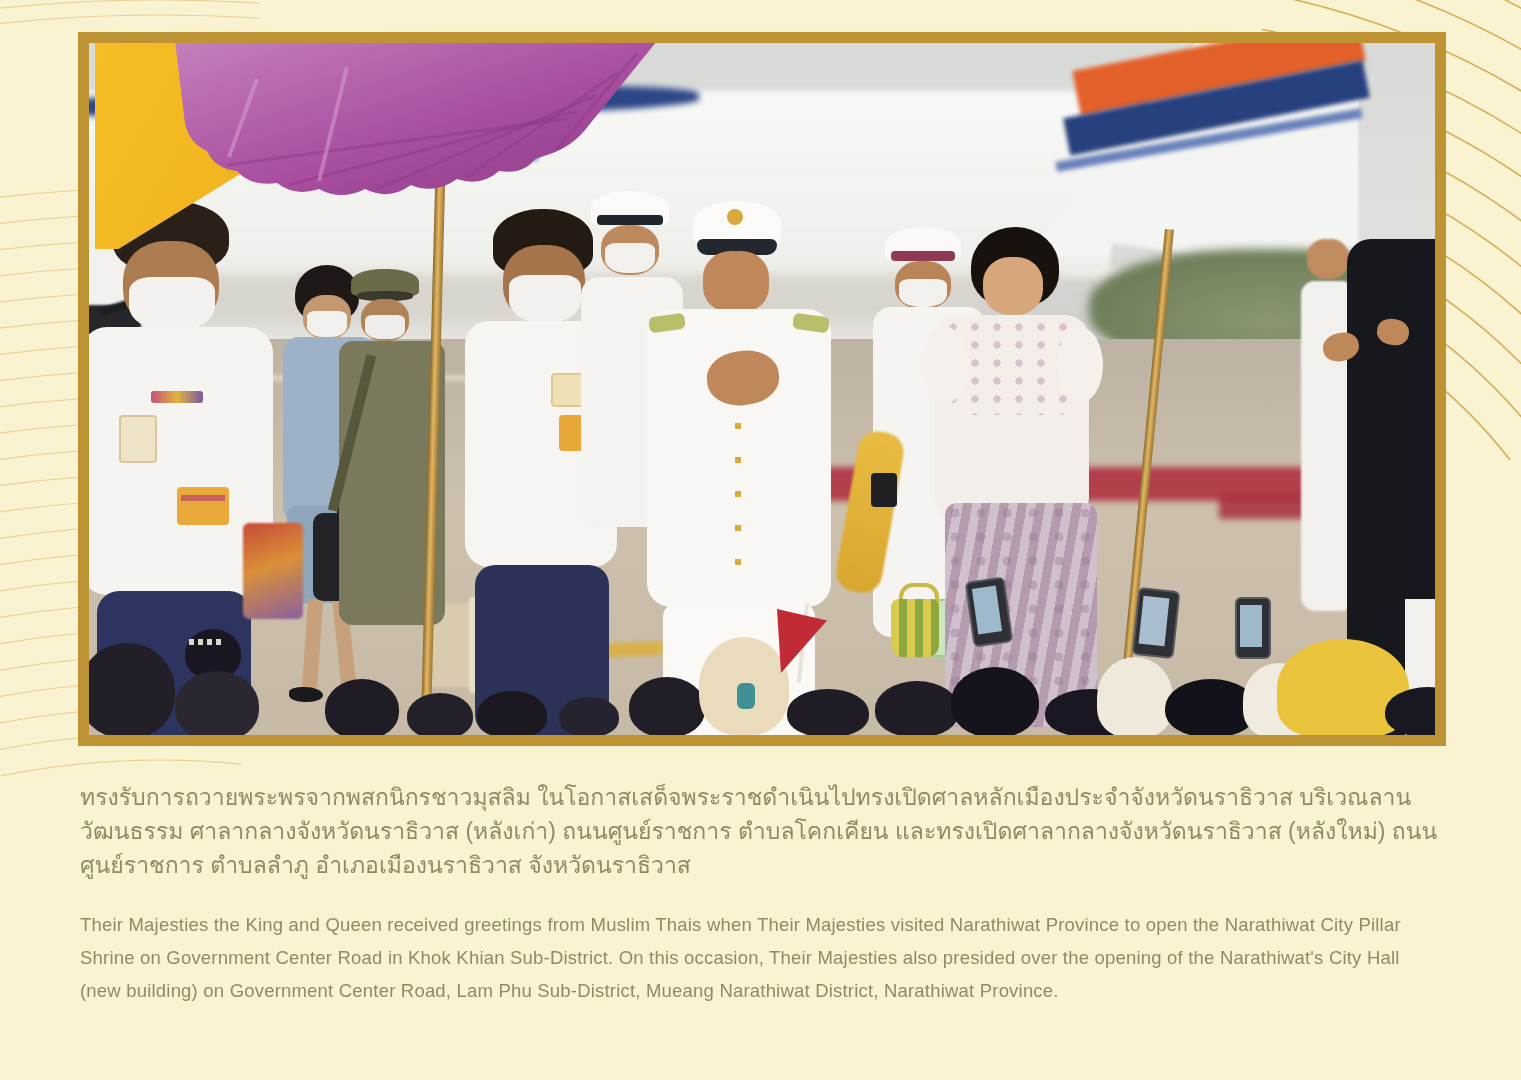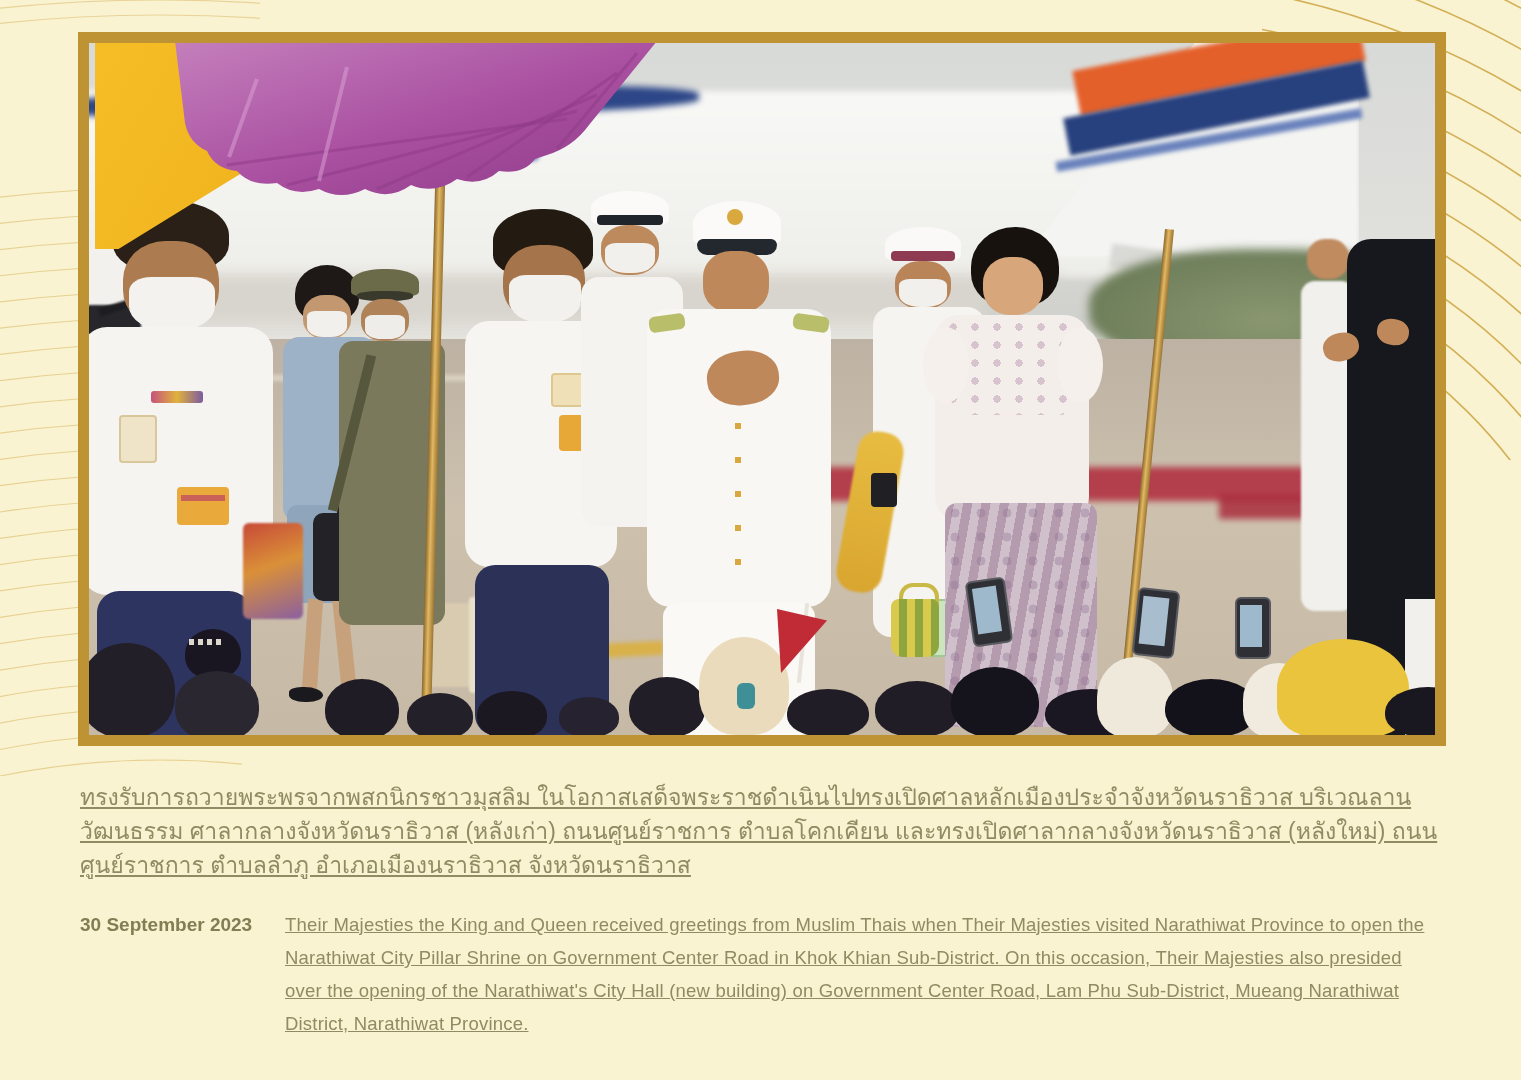--- a/index.html
+++ b/index.html
@@ -14,21 +14,21 @@
     width:1346px;height:692px;border:11px solid #BE9334;
     background:#DADBD8;overflow:hidden;
   }
   .scene{position:absolute;inset:0;width:1346px;height:692px;
     background:linear-gradient(#D8DAD8,#E7E5DF 55%,#DED8CE);}
   .s{position:absolute;}
   .captions{position:absolute;left:80px;top:780px;width:1362px;color:#8F8B62;}
   .cap-row{display:flex;align-items:flex-start;}
   .cap-row + .cap-row{margin-top:26px;}
   .cap-date{flex:0 0 205px;font-weight:700;color:#827D52;}
-  .cap-body{flex:1;margin:0;text-decoration:underline;}
+  .cap-body{flex:1;margin:0;}
   .th .cap-date,.cap-date.th{font-size:23px;line-height:34px;}
   .cap-body.th{font-size:23px;line-height:34px;}
   .cap-date.en{font-size:19px;line-height:33px;}
   .cap-body.en{font-size:18.5px;line-height:33px;letter-spacing:.2px;}
 </style>
 </head>
 <body>
 
 <div class="page">
 
@@ -256,18 +256,17 @@
       <div class="s" style="left:1188px;top:596px;width:132px;height:98px;background:#E9C43C;border-radius:50% 50% 30% 30%;filter:blur(.6px)"></div>
       <div class="s" style="left:1296px;top:644px;width:86px;height:50px;background:#191720;border-radius:50% 50% 44% 44%;filter:blur(.6px)"></div>
     </div>
   </figure>
 
   <section class="captions">
     <div class="cap-row">
       <p class="cap-body th">ทรงรับการถวายพระพรจากพสกนิกรชาวมุสลิม ในโอกาสเสด็จพระราชดำเนินไปทรงเปิดศาลหลักเมืองประจำจังหวัดนราธิวาส บริเวณลานวัฒนธรรม ศาลากลางจังหวัดนราธิวาส (หลังเก่า) ถนนศูนย์ราชการ ตำบลโคกเคียน และทรงเปิดศาลากลางจังหวัดนราธิวาส (หลังใหม่) ถนนศูนย์ราชการ ตำบลลำภู อำเภอเมืองนราธิวาส จังหวัดนราธิวาส</p>
     </div>
     <div class="cap-row">
-      <div class="cap-date en">30 September 2023</div>
       <p class="cap-body en">Their Majesties the King and Queen received greetings from Muslim Thais when Their Majesties visited Narathiwat Province to open the Narathiwat City Pillar Shrine on Government Center Road in Khok Khian Sub-District. On this occasion, Their Majesties also presided over the opening of the Narathiwat's City Hall (new building) on Government Center Road, Lam Phu Sub-District, Mueang Narathiwat District, Narathiwat Province.</p>
     </div>
   </section>
 
 </div>
 
 </body></html>

